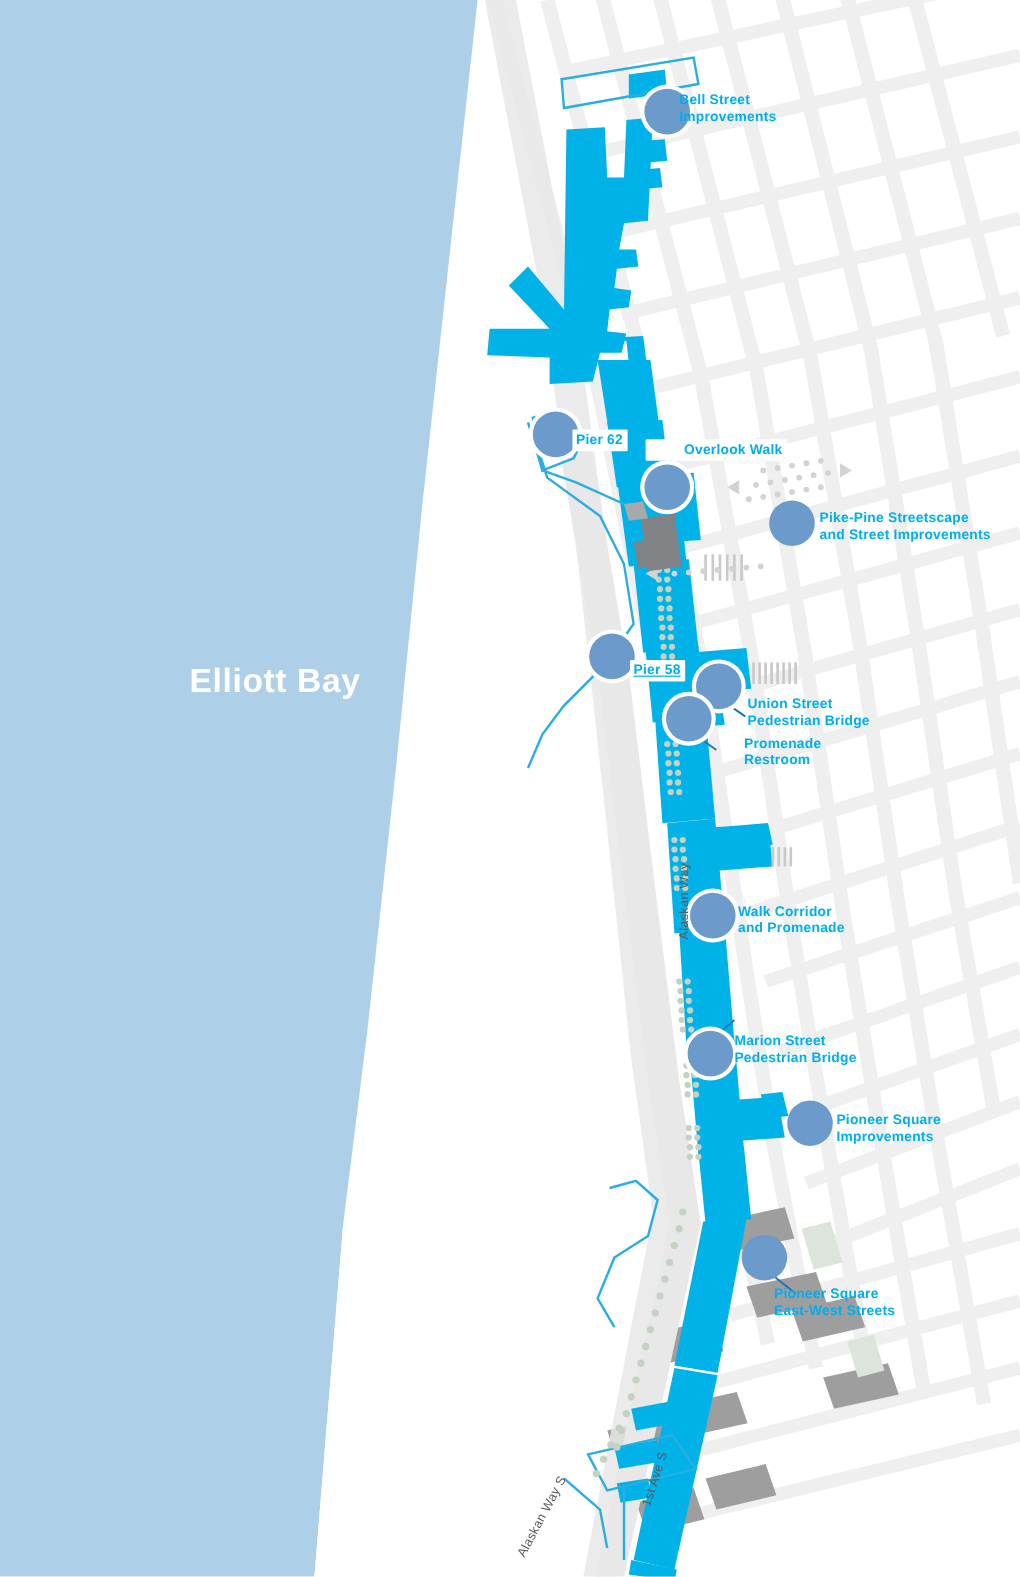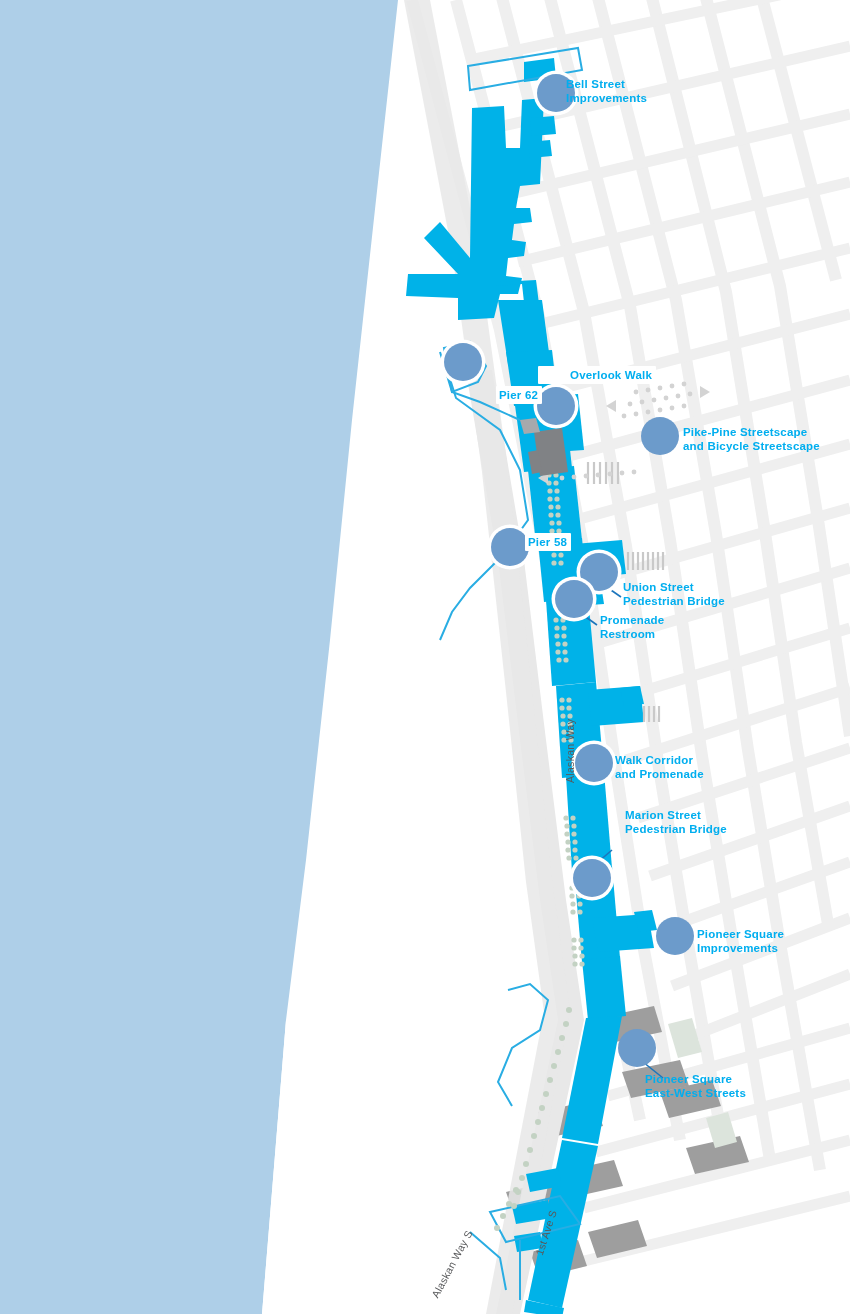--- a/index.html
+++ b/index.html
@@ -460,36 +460,37 @@
         </g>
         <g>
           <circle cx="675" cy="936" r="19" fill="#6C9BCB"></circle>
         </g>
         <g>
           <circle cx="637" cy="1048" r="19" fill="#6C9BCB"></circle>
         </g>
       </g>
   </svg>
 
+  <div class="bay-label" style="left:158px;top:552px;">Elliott Bay</div>
 
   <div id="marker-labels">
       <div class="label" style="left: 566px; top: 77px; color: rgb(0, 174, 239);">Bell Street
 Improvements</div>
-      <div class="label boxed" style="left: 477px; top: 386px; color: rgb(0, 174, 239); margin-left: 19px;">Pier 62</div>
+      <div class="label boxed" style="left: 477px; top: 358px; color: rgb(0, 174, 239);">Pier 62</div>
       <div class="label boxed" style="left: 538px; top: 366px; color: rgb(0, 174, 239); padding-left: 32px;">Overlook Walk</div>
       <div class="label" style="left: 683px; top: 425px; color: rgb(0, 174, 239);">Pike-Pine Streetscape
-and Bicycle Streetscape</div>
-      <div class="label boxed" style="left: 525px; top: 533px; color: rgb(0, 174, 239);">Pier 58</div>
+and Street Improvements</div>
+      <div class="label boxed" style="left: 525px; top: 550px; color: rgb(0, 174, 239); text-decoration: underline;">Pier 58</div>
       <div class="label" style="left: 623px; top: 580px; color: rgb(0, 174, 239);">Union Street
 Pedestrian Bridge</div>
-      <div class="label" style="left: 600px; top: 613px; color: rgb(0, 174, 239);">Promenade
+      <div class="label" style="left: 620px; top: 613px; color: rgb(0, 174, 239);">Promenade
 Restroom</div>
       <div class="label" style="left: 615px; top: 753px; color: rgb(0, 174, 239);">Walk Corridor
 and Promenade</div>
-      <div class="label" style="left: 612px; top: 808px; color: rgb(0, 174, 239); padding-left: 13px;">Marion Street
+      <div class="label" style="left: 612px; top: 861px; color: rgb(0, 174, 239);">Marion Street
 Pedestrian Bridge</div>
       <div class="label" style="left: 697px; top: 927px; color: rgb(0, 174, 239);">Pioneer Square
 Improvements</div>
       <div class="label" style="left: 645px; top: 1072px; color: rgb(0, 174, 239);">Pioneer Square
 East-West Streets</div>
     </div>
 
   <div id="street-labels">
       <div class="street-label" style="left: 564px; top: 783px; color: rgb(88, 89, 91); transform: rotate(-90deg);">Alaskan Way</div>
       <div class="street-label" style="left: 429px; top: 1294px; color: rgb(88, 89, 91); transform: rotate(-62deg);">Alaskan Way S</div>

